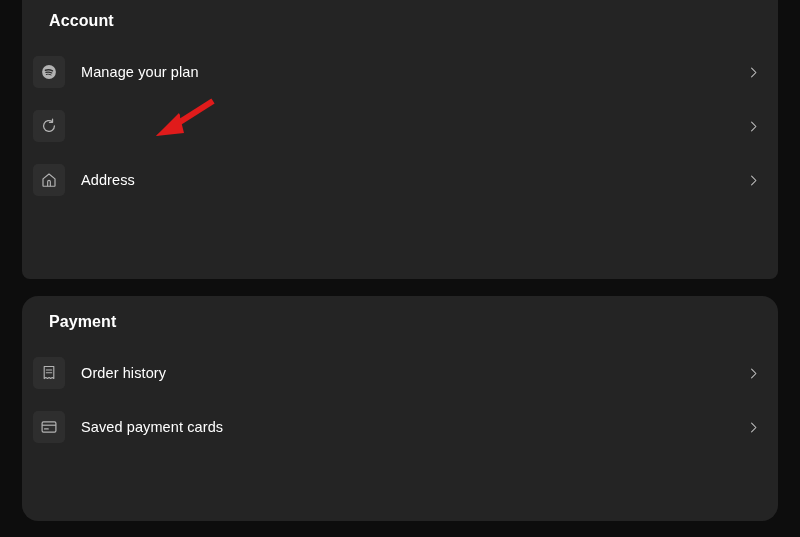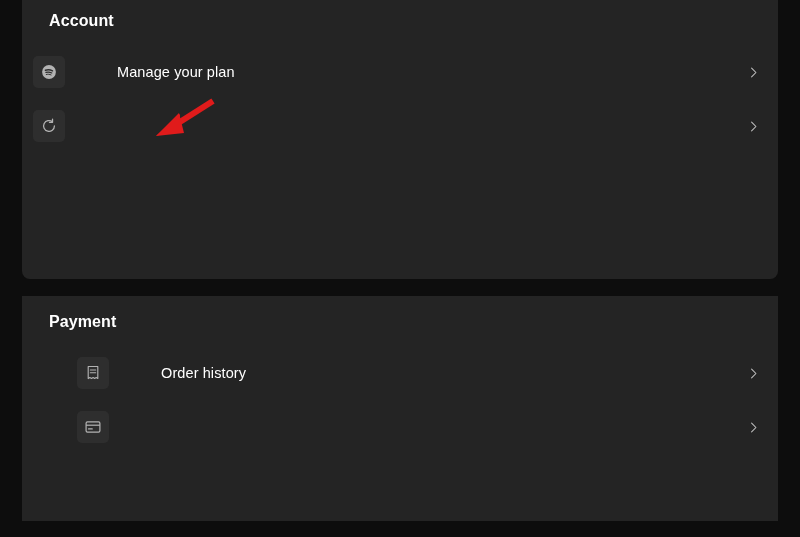--- a/index.html
+++ b/index.html
@@ -18,21 +18,21 @@
     width: 800px;
     height: 537px;
     background: #0d0d0d;
   }
 
   .panel {
     position: absolute;
     left: 22px;
     width: 756px;
     background: #242424;
-    border-radius: 0;
+    border-radius: 16px;
     box-sizing: border-box;
   }
 
   .panel-account {
     top: -8px;
     height: 287px;
     border-radius: 8px;
   }
 
   .panel-payment {
@@ -52,31 +52,30 @@
 
   .panel-account .panel-title { top: 20px; }
   .panel-payment .panel-title { top: 17px; }
 
   .rows {
     position: absolute;
     left: 0;
     right: 0;
   }
   .panel-account .rows { top: 53px; }
-  .panel-payment .rows { top: 50px; padding-left: 44px; }
+  .panel-payment .rows { top: 50px; }
 
   .row {
     position: relative;
     height: 54px;
     display: flex;
     align-items: center;
     padding: 0 0 0 11px;
     box-sizing: border-box;
     cursor: pointer;
-    gap: 36px;
   }
 
   .icon-tile {
     width: 32px;
     height: 32px;
     min-width: 32px;
     border-radius: 5px;
     background: #2e2e2e;
     display: flex;
     align-items: center;
@@ -151,20 +150,34 @@
             <path d="M16.7 2.8 L16.7 7.1 L12.6 7.1" stroke="#b3b3b3" stroke-width="1.7" fill="none" stroke-linecap="round" stroke-linejoin="round"></path>
           </svg>
         </span>
         <span class="chevron">
           <svg width="13" height="13" viewBox="0 0 24 24">
             <path d="M8.5 4 L16.5 12 L8.5 20" stroke="#c4c4c4" stroke-width="1.9" fill="none" stroke-linecap="round" stroke-linejoin="round"></path>
           </svg>
         </span>
       </div>
 
+      <div class="row">
+        <span class="icon-tile">
+          <svg width="18" height="18" viewBox="0 0 24 24">
+            <path d="M4 10.5 L12 4 L20 10.5 L20 19.5 A0.8 0.8 0 0 1 19.2 20.3 L4.8 20.3 A0.8 0.8 0 0 1 4 19.5 Z" stroke="#b3b3b3" stroke-width="1.6" fill="none" stroke-linejoin="round"></path>
+            <path d="M10.2 20.3 L10.2 14.3 A1.8 1.8 0 0 1 13.8 14.3 L13.8 20.3" stroke="#b3b3b3" stroke-width="1.5" fill="none" stroke-linejoin="round"></path>
+          </svg>
+        </span>
+        <span class="row-label">Address</span>
+        <span class="chevron">
+          <svg width="13" height="13" viewBox="0 0 24 24">
+            <path d="M8.5 4 L16.5 12 L8.5 20" stroke="#c4c4c4" stroke-width="1.9" fill="none" stroke-linecap="round" stroke-linejoin="round"></path>
+          </svg>
+        </span>
+      </div>
 
     </div>
   </div>
 
   <div class="panel panel-payment">
     <div class="panel-title">Payment</div>
     <div class="rows">
 
       <div class="row">
         <span class="icon-tile">
@@ -183,20 +196,21 @@
       </div>
 
       <div class="row">
         <span class="icon-tile">
           <svg width="18" height="18" viewBox="0 0 24 24">
             <rect x="2.8" y="5.2" width="18.4" height="13.6" rx="1.8" stroke="#b3b3b3" stroke-width="1.6" fill="none"></rect>
             <path d="M2.8 9.6 L21.2 9.6" stroke="#b3b3b3" stroke-width="1.6"></path>
             <path d="M6 14.6 L11 14.6" stroke="#b3b3b3" stroke-width="1.6" stroke-linecap="round"></path>
           </svg>
         </span>
+        <span class="row-label">Saved payment cards</span>
         <span class="chevron">
           <svg width="13" height="13" viewBox="0 0 24 24">
             <path d="M8.5 4 L16.5 12 L8.5 20" stroke="#c4c4c4" stroke-width="1.9" fill="none" stroke-linecap="round" stroke-linejoin="round"></path>
           </svg>
         </span>
       </div>
 
 
     </div>
   </div>

